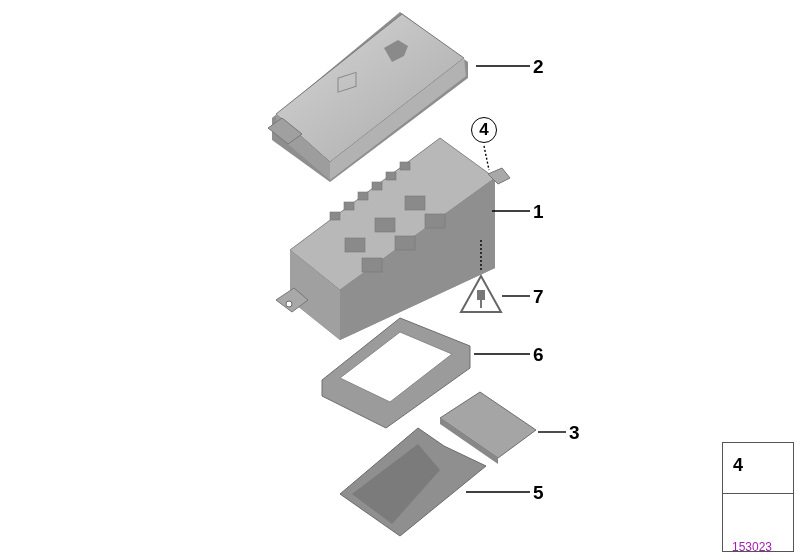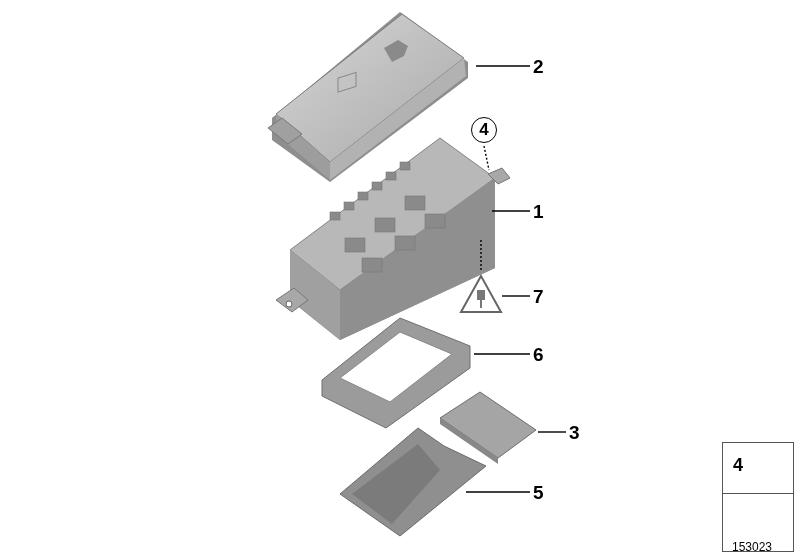--- a/index.html
+++ b/index.html
@@ -3,21 +3,21 @@
   <meta charset="utf-8">
   <style>
     html, body { margin: 0; padding: 0; background: #ffffff; }
     body { width: 800px; height: 560px; position: relative; overflow: hidden; font-family: "Liberation Sans", sans-serif; }
     #diagram { position: absolute; left: 0; top: 0; width: 800px; height: 560px; }
     .callout { position: absolute; font-weight: bold; font-size: 19px; color: #000; line-height: 1; }
     .circle-callout { position: absolute; width: 26px; height: 26px; border: 1.5px solid #000; border-radius: 50%; display: flex; align-items: center; justify-content: center; font-weight: bold; font-size: 17px; background: #fff; box-sizing: border-box; }
     .legend-box { position: absolute; left: 722px; top: 442px; width: 72px; height: 110px; border: 1px solid #555; box-sizing: border-box; background: #fff; }
     .legend-divider { position: absolute; left: 0; right: 0; top: 50px; height: 1px; background: #555; }
     .legend-num { position: absolute; left: 10px; top: 12px; font-weight: bold; font-size: 18px; }
-    .diagram-id { position: absolute; left: 732px; top: 540px; font-size: 12px; color: #000000; }
+    .diagram-id { position: absolute; left: 732px; top: 540px; font-size: 12px; color: #a21caf; }
   </style>
 </head>
 <body>
 
 <svg id="diagram" viewBox="0 0 800 560" xmlns="http://www.w3.org/2000/svg">
   <defs>
     <linearGradient id="gLid" x1="0" y1="0" x2="1" y2="1">
       <stop offset="0" stop-color="#d6d6d6"></stop>
       <stop offset="1" stop-color="#a9a9a9"></stop>
     </linearGradient>

